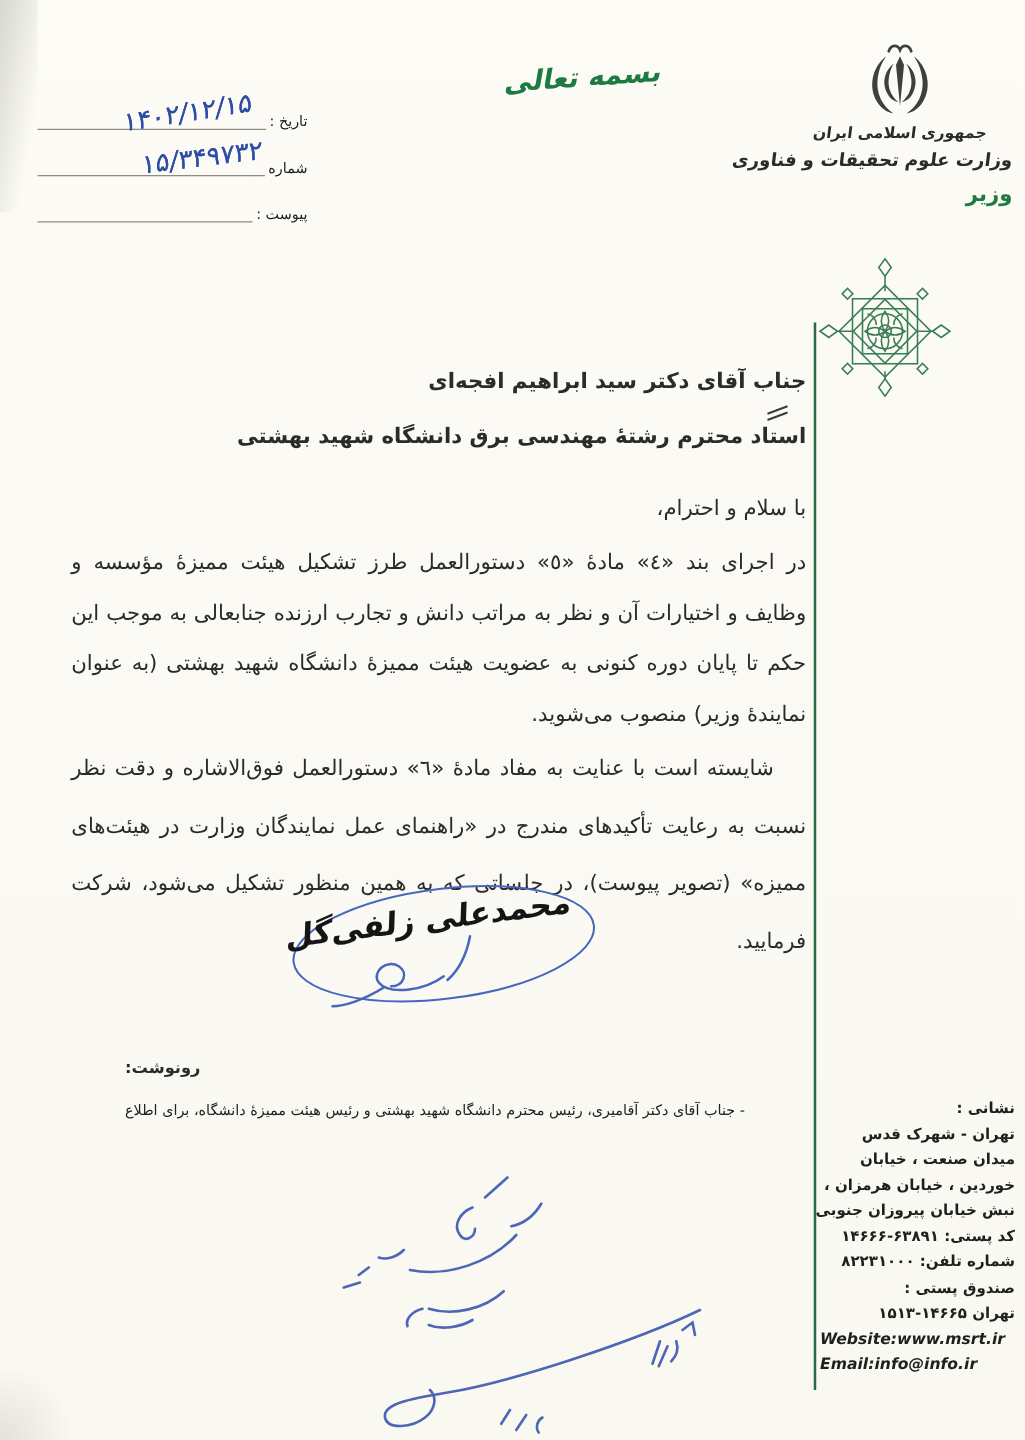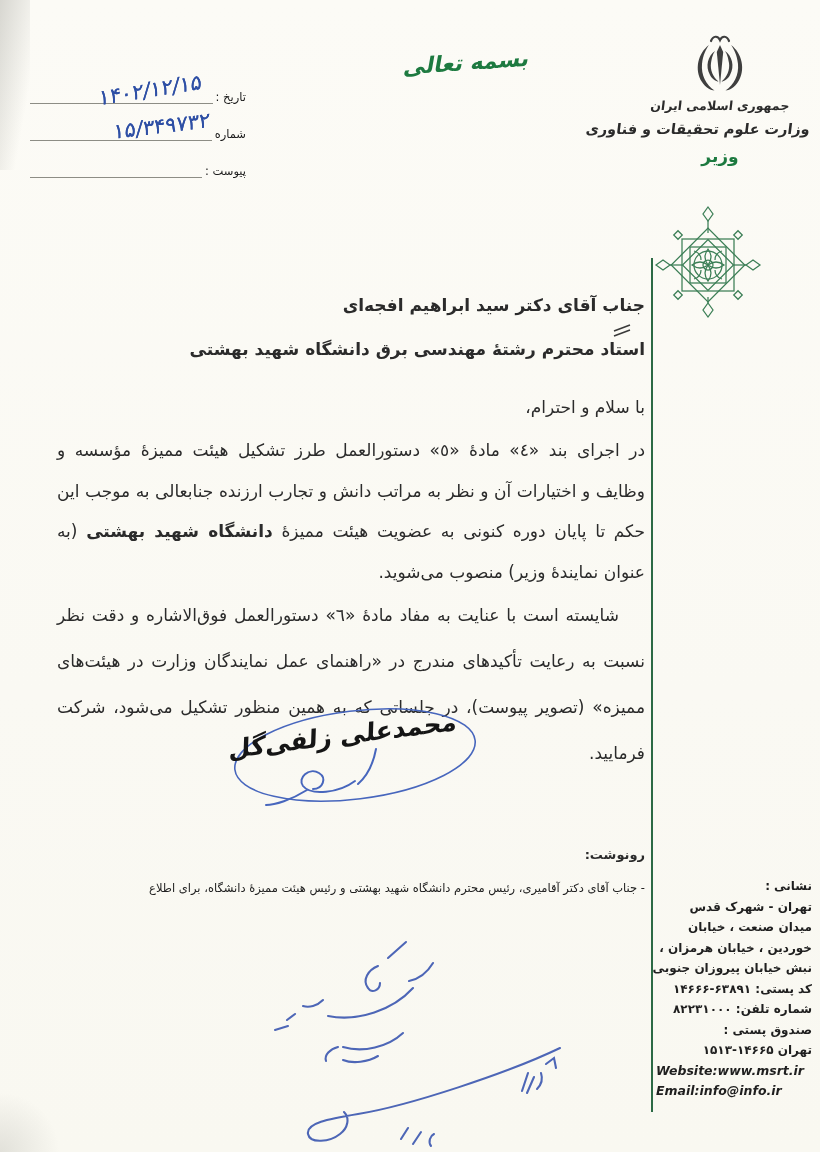--- a/index.html
+++ b/index.html
@@ -29,43 +29,43 @@
 
   
   .besmele{position:absolute;top:50px;left:404px;color:#1d7a40;font-size:22px;font-weight:bold;
            transform:rotate(-4deg) skewX(-14deg);white-space:nowrap;}
 
   
   .org{position:absolute;top:33px;left:630px;width:180px;text-align:center;direction:rtl;}
   .org-emblem{display:block;margin:0 auto;}
   .org-country{font-size:12.5px;font-weight:bold;margin-top:5px;transform:skewX(-7deg);white-space:nowrap;}
   .org-ministry{font-size:14.5px;font-weight:bold;margin-top:8px;transform:skewX(-7deg);white-space:nowrap;}
-  .org-minister{font-size:17px;font-weight:bold;color:#1d7a40;margin-top:9px;letter-spacing:4px;}
+  .org-minister{font-size:17px;font-weight:bold;color:#1d7a40;margin-top:9px;letter-spacing:4px;text-align:right;}
 
   .ornament{position:absolute;top:203px;left:652px;}
   .vline{position:absolute;top:258px;left:651px;width:2px;height:854px;background:#2c6a45;}
   .tick{position:absolute;top:322px;left:612px;}
 
   
   .letter{position:absolute;top:292px;left:57px;width:588px;direction:rtl;text-align:right;font-size:17px;}
   .addr1,.addr2{font-weight:bold;line-height:26px;}
   .addr1{margin-bottom:18px;}
   .salutation{margin-top:32px;line-height:26px;}
   .p1{margin:10px 0 0 0;text-align:justify;line-height:40.5px;}
-  .p1 b{font-weight:bold;}
+  .p1 b{font-weight:normal;}
   .p2{margin:0;text-align:justify;line-height:46px;text-indent:26px;}
 
   
   .sig{position:absolute;top:693px;left:226px;width:258px;height:138px;}
   .sig-name{position:absolute;top:28px;right:26px;font-size:25px;font-weight:bold;color:#151515;
             transform:rotate(-7deg) skewX(-9deg);white-space:nowrap;}
   .sig-stamp{position:absolute;left:0;top:0;}
 
   
-  .copies{position:absolute;top:846px;left:100px;width:545px;direction:rtl;text-align:right;}
+  .copies{position:absolute;top:846px;left:100px;width:545px;direction:rtl;text-align:left;}
   .copies-label{font-size:13px;font-weight:bold;line-height:18px;}
   .copies-item{font-size:11.5px;font-weight:500;margin-top:17px;white-space:nowrap;color:#222;}
 
   
   .footer{position:absolute;top:876px;left:656px;width:156px;direction:rtl;text-align:right;
           font-size:12px;font-weight:bold;line-height:20.5px;color:#1f1f1f;}
   .footer .row{white-space:nowrap;}
   .num{direction:ltr;unicode-bidi:embed;}
   .footer-web{direction:ltr;text-align:left;font-style:italic;font-size:12.5px;white-space:nowrap;}
 

